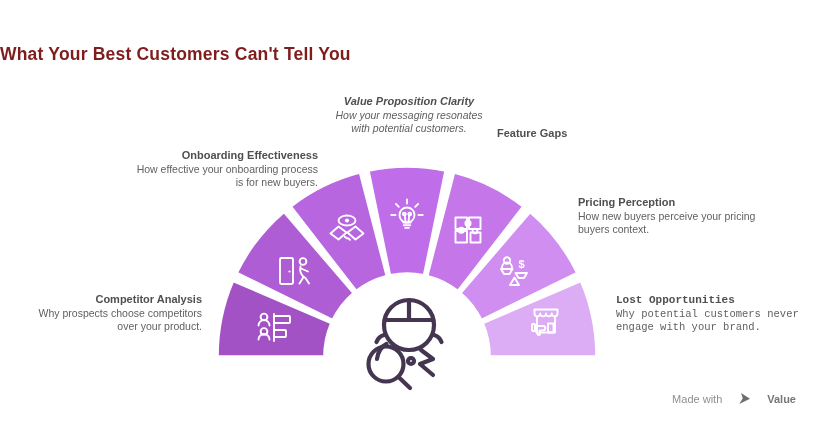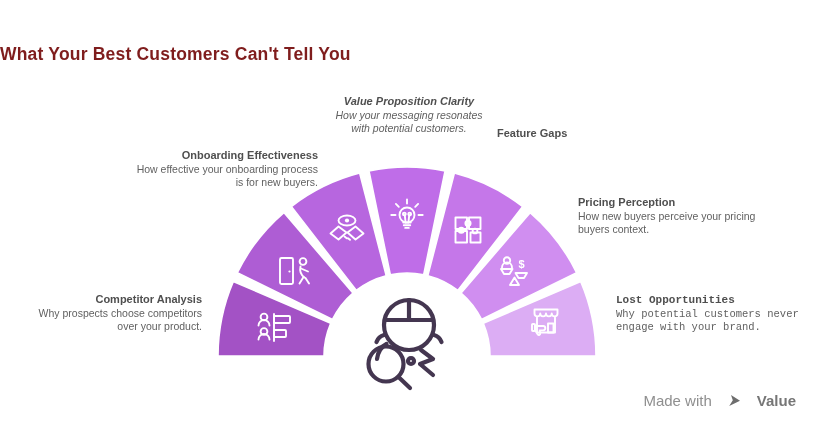--- a/index.html
+++ b/index.html
@@ -19,21 +19,21 @@
   .icon text { fill:#ffffff; stroke:none; font-family:"Liberation Sans", sans-serif; font-weight:bold; font-size:11px; }
   .center-icon { stroke:#443650; fill:none; stroke-width:4.2; stroke-linecap:round; stroke-linejoin:round; }
   .label { position:absolute; color:#606060; }
   .label .lt { font-size:11px; font-weight:700; color:#4f4f4f; margin-bottom:2px; }
   .label .ld { font-size:10.5px; line-height:1.25; color:#616161; }
   .label.align-right { text-align:right; }
   .label.align-left { text-align:left; }
   .label.align-center { text-align:center;font-style:italic; }
   .footer {
     position:absolute; top:392px; right:22px; display:flex; align-items:center; gap:16px;
-    font-size:15px; color:#8f8f8f;
+    font-size:11px; color:#8f8f8f;
   }
   .footer .brand { font-weight:600; color:#767676; }
   .pen-icon { display:inline-block; }
 </style>
 </head>
 <body>
 
 <div class="stage">
 
   <div class="page-title">What Your Best Customers Can't Tell You</div>

